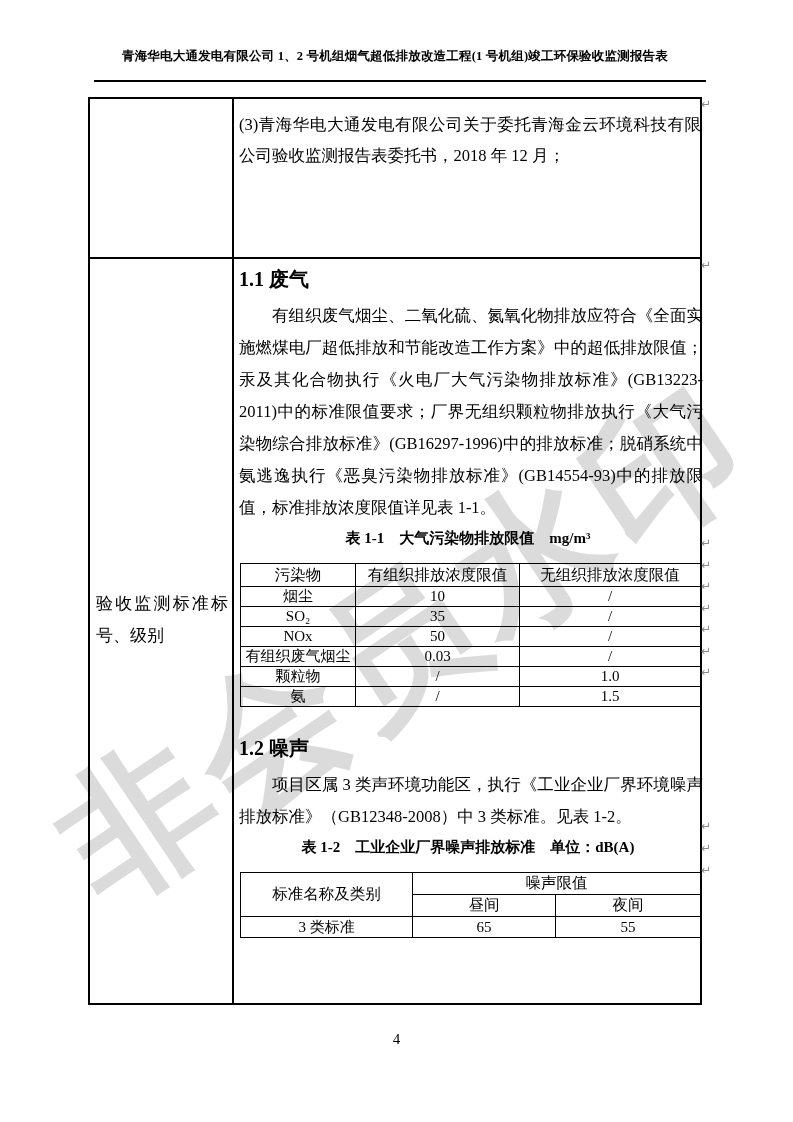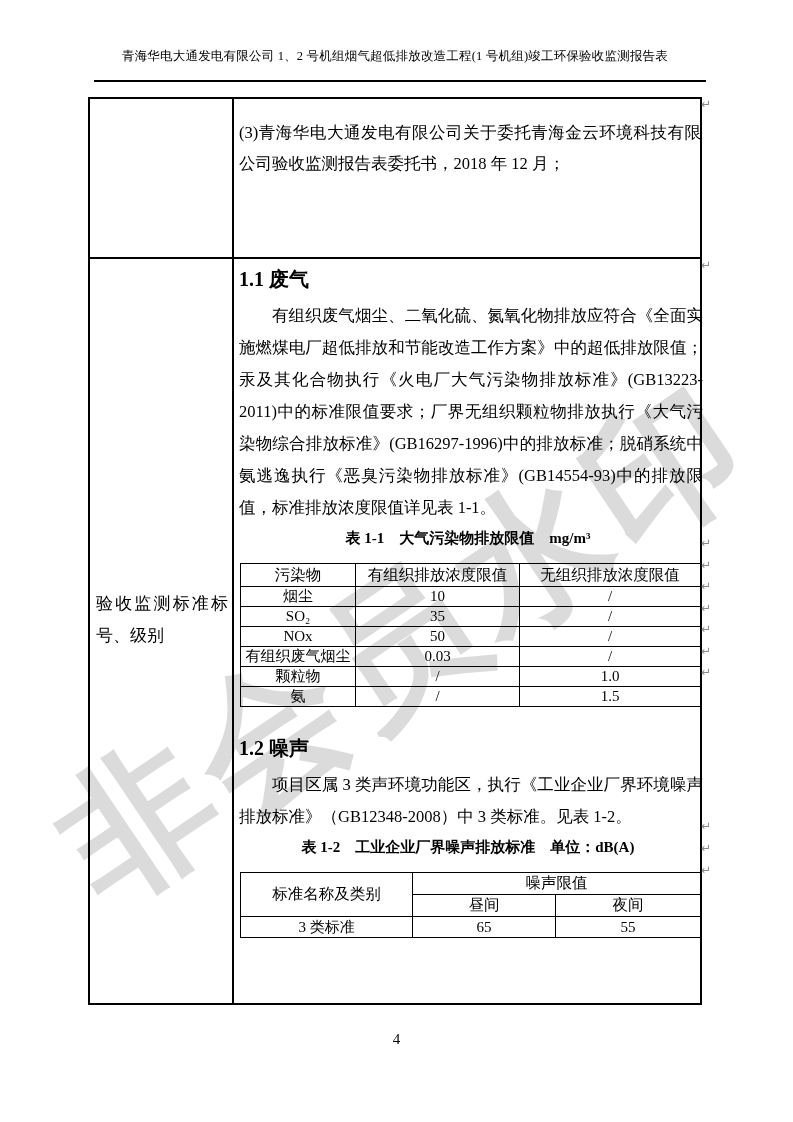--- a/index.html
+++ b/index.html
@@ -9,38 +9,38 @@
     overflow:hidden;
   }
   .watermark{
     position:absolute;left:405px;top:645px;
     transform:translate(-50%,-50%) rotate(-34deg);
     font-size:150px;font-weight:bold;letter-spacing:8px;white-space:nowrap;
     color:rgba(0,0,0,0.14);z-index:0;pointer-events:none;
   }
   .doc-title{
     position:absolute;left:88px;top:48px;width:614px;z-index:2;
-    text-align:center;font-weight:normal;font-size:12.5px;letter-spacing:0.2px;
+    text-align:center;font-weight:bold;font-size:12.5px;letter-spacing:0.2px;
   }
   .header-rule{
     position:absolute;left:94px;top:80px;width:612px;height:0;
     border-top:2px solid #000;z-index:2;
   }
   .outer-table{
     position:absolute;left:88px;top:97px;width:610px;height:904px;
     border:2px solid #000;z-index:1;
   }
   .v-divider{position:absolute;left:142px;top:0;bottom:0;width:0;border-left:2px solid #000;}
   .h-divider{position:absolute;left:0;right:0;top:158px;height:0;border-top:2px solid #000;}
   .cell-left-label{
     position:absolute;left:6px;top:489px;width:132px;
     font-size:17px;line-height:32px;text-align:justify;text-justify:inter-ideograph;
   }
   .cell-r1{
-    position:absolute;left:144px;top:12px;width:462px;height:152px;
+    position:absolute;left:144px;top:4px;width:462px;height:152px;
     padding:6px 2px 0 5px;overflow:hidden;
   }
   .cell-r1 p{margin:0;font-size:16.5px;line-height:31.4px;text-align:justify;text-justify:inter-ideograph;}
   .cell-r2{
     position:absolute;left:144px;top:160px;width:464px;height:740px;
     padding:0 0 0 5px;overflow:hidden;
   }
   .sec-heading{font-size:20px;font-weight:bold;margin:7px 0 7px 0;}
   .body-para{
     margin:0;font-size:16.5px;line-height:32px;

